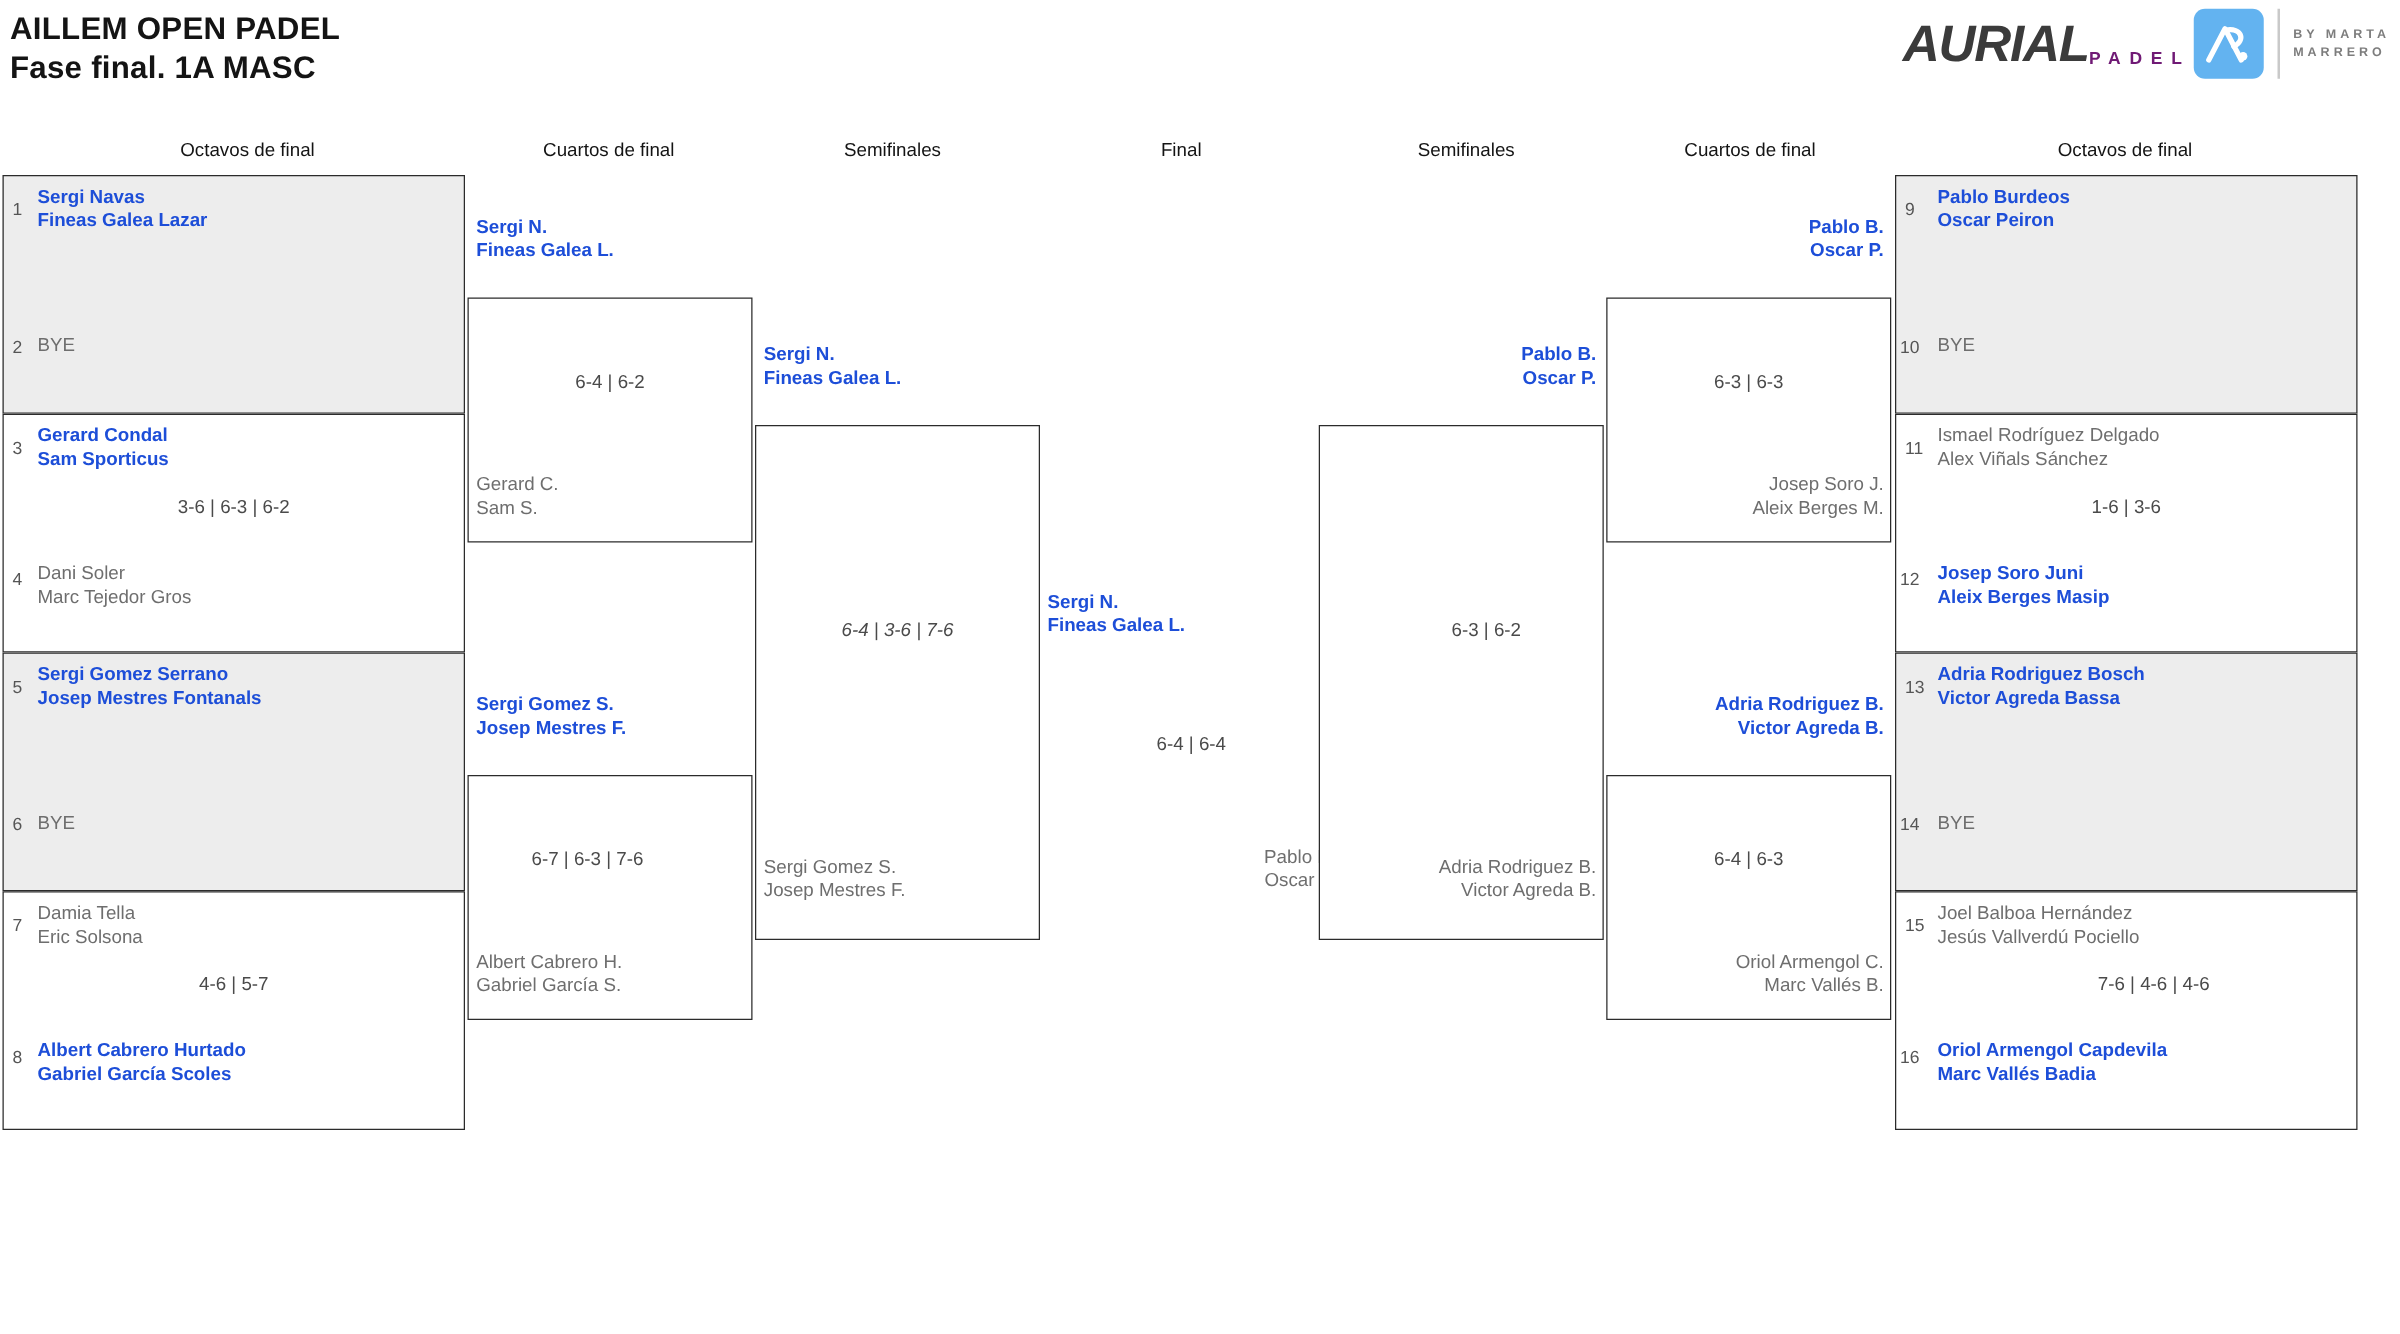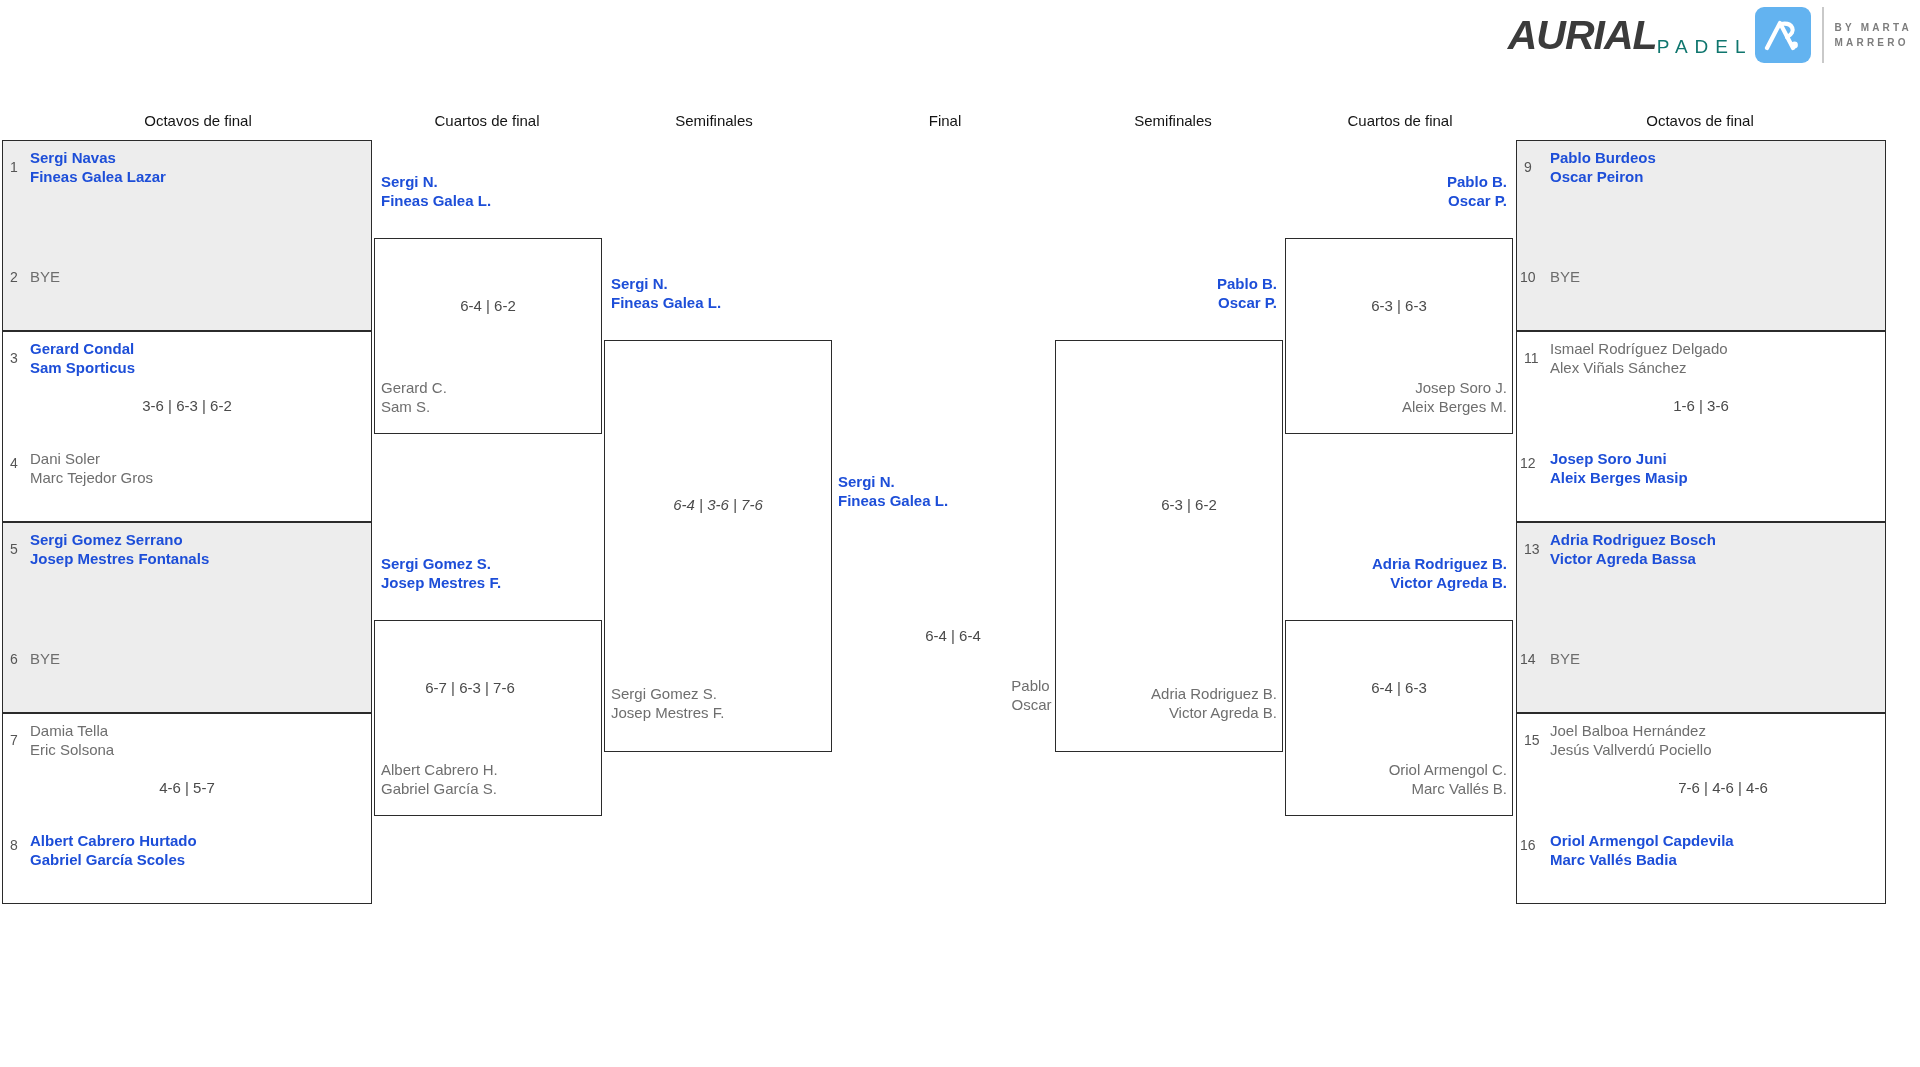--- a/index.html
+++ b/index.html
@@ -26,22 +26,22 @@
   }
 
   
   .logo { position: absolute; right: 8px; top: 6px; display: flex; align-items: center; height: 58px; }
   .logo-words { display: flex; flex-direction: row; align-items: flex-end; margin-right: 9px; }
   .logo-aurial {
     font-size: 41px; font-weight: 700; font-style: italic; letter-spacing: -1px;
     color: #3b3b3b; line-height: 40px;
   }
   .logo-padel {
-    font-size: 19px; font-weight: 400; letter-spacing: 7px;
-    color: #0f766e; line-height: 17px; margin-right: -7px;
+    font-size: 14px; font-weight: 700; letter-spacing: 7px;
+    color: #701a75; line-height: 17px; margin-right: -7px;
   }
   .logo-mark {
     width: 56px; height: 56px; border-radius: 9px; background: #63b3f0;
     display: flex; align-items: center; justify-content: center; flex: 0 0 auto;
   }
   .logo-div { width: 2px; height: 56px; background: #c9c9c9; margin: 0 11px; }
   .logo-by { display: flex; flex-direction: column; justify-content: center; }
   .logo-by span {
     font-size: 10px; font-weight: 700; letter-spacing: 3.2px; color: #7d7d7d; line-height: 15px;
   }
@@ -68,20 +68,24 @@
   .score {
     position: absolute; font-size: 15px; color: #4a4a4a; white-space: nowrap;
     text-align: center; line-height: 18px;
   }
 </style>
 </head>
 <body>
 
 <div id="root">
 
+  <div class="hdr-title">
+    <div class="l1">AILLEM OPEN PADEL</div>
+    <div class="l2">Fase final. 1A MASC</div>
+  </div>
 
   <div class="logo">
     <div class="logo-words">
       <div class="logo-aurial">AURIAL</div>
       <div class="logo-padel">PADEL</div>
     </div>
     <div class="logo-mark">
       <svg width="40" height="34" viewBox="0 0 40 34" aria-hidden="true">
         <path d="M4 30 L17 5 L30 30" fill="none" stroke="#ffffff" stroke-width="4.2" stroke-linecap="round" stroke-linejoin="round"></path>
         <path d="M18 6 C30 4, 34 14, 24 19" fill="none" stroke="#ffffff" stroke-width="4.2" stroke-linecap="round"></path>
@@ -179,21 +183,21 @@
       </div>
       <div class="score" style="left:604px;top:496px;width:228px;font-style:italic;">6-4 | 3-6 | 7-6</div>
       <div class="team win" style="left:838px;top:472px;width:230px;">
         <div>Sergi N.</div>
         <div>Fineas Galea L.</div>
       </div>
       <div class="team lose ra" style="left:838px;top:676px;width:230px;">
         <div>Pablo B.</div>
         <div>Oscar P.</div>
       </div>
-      <div class="score" style="left:838px;top:587px;width:230px;margin-top:40px;">6-4 | 6-4</div>
+      <div class="score" style="left:838px;top:587px;width:230px;">6-4 | 6-4</div>
       <div class="box" style="left:1055px;top:340px;width:228px;height:412px;"></div>
       <div class="team win ra" style="left:1055px;top:274px;width:222px;">
         <div>Pablo B.</div>
         <div>Oscar P.</div>
       </div>
       <div class="team lose ra" style="left:1055px;top:684px;width:222px;">
         <div>Adria Rodriguez B.</div>
         <div>Victor Agreda B.</div>
       </div>
       <div class="score" style="left:1055px;top:496px;width:228px;padding-left:40px;">6-3 | 6-2</div>

